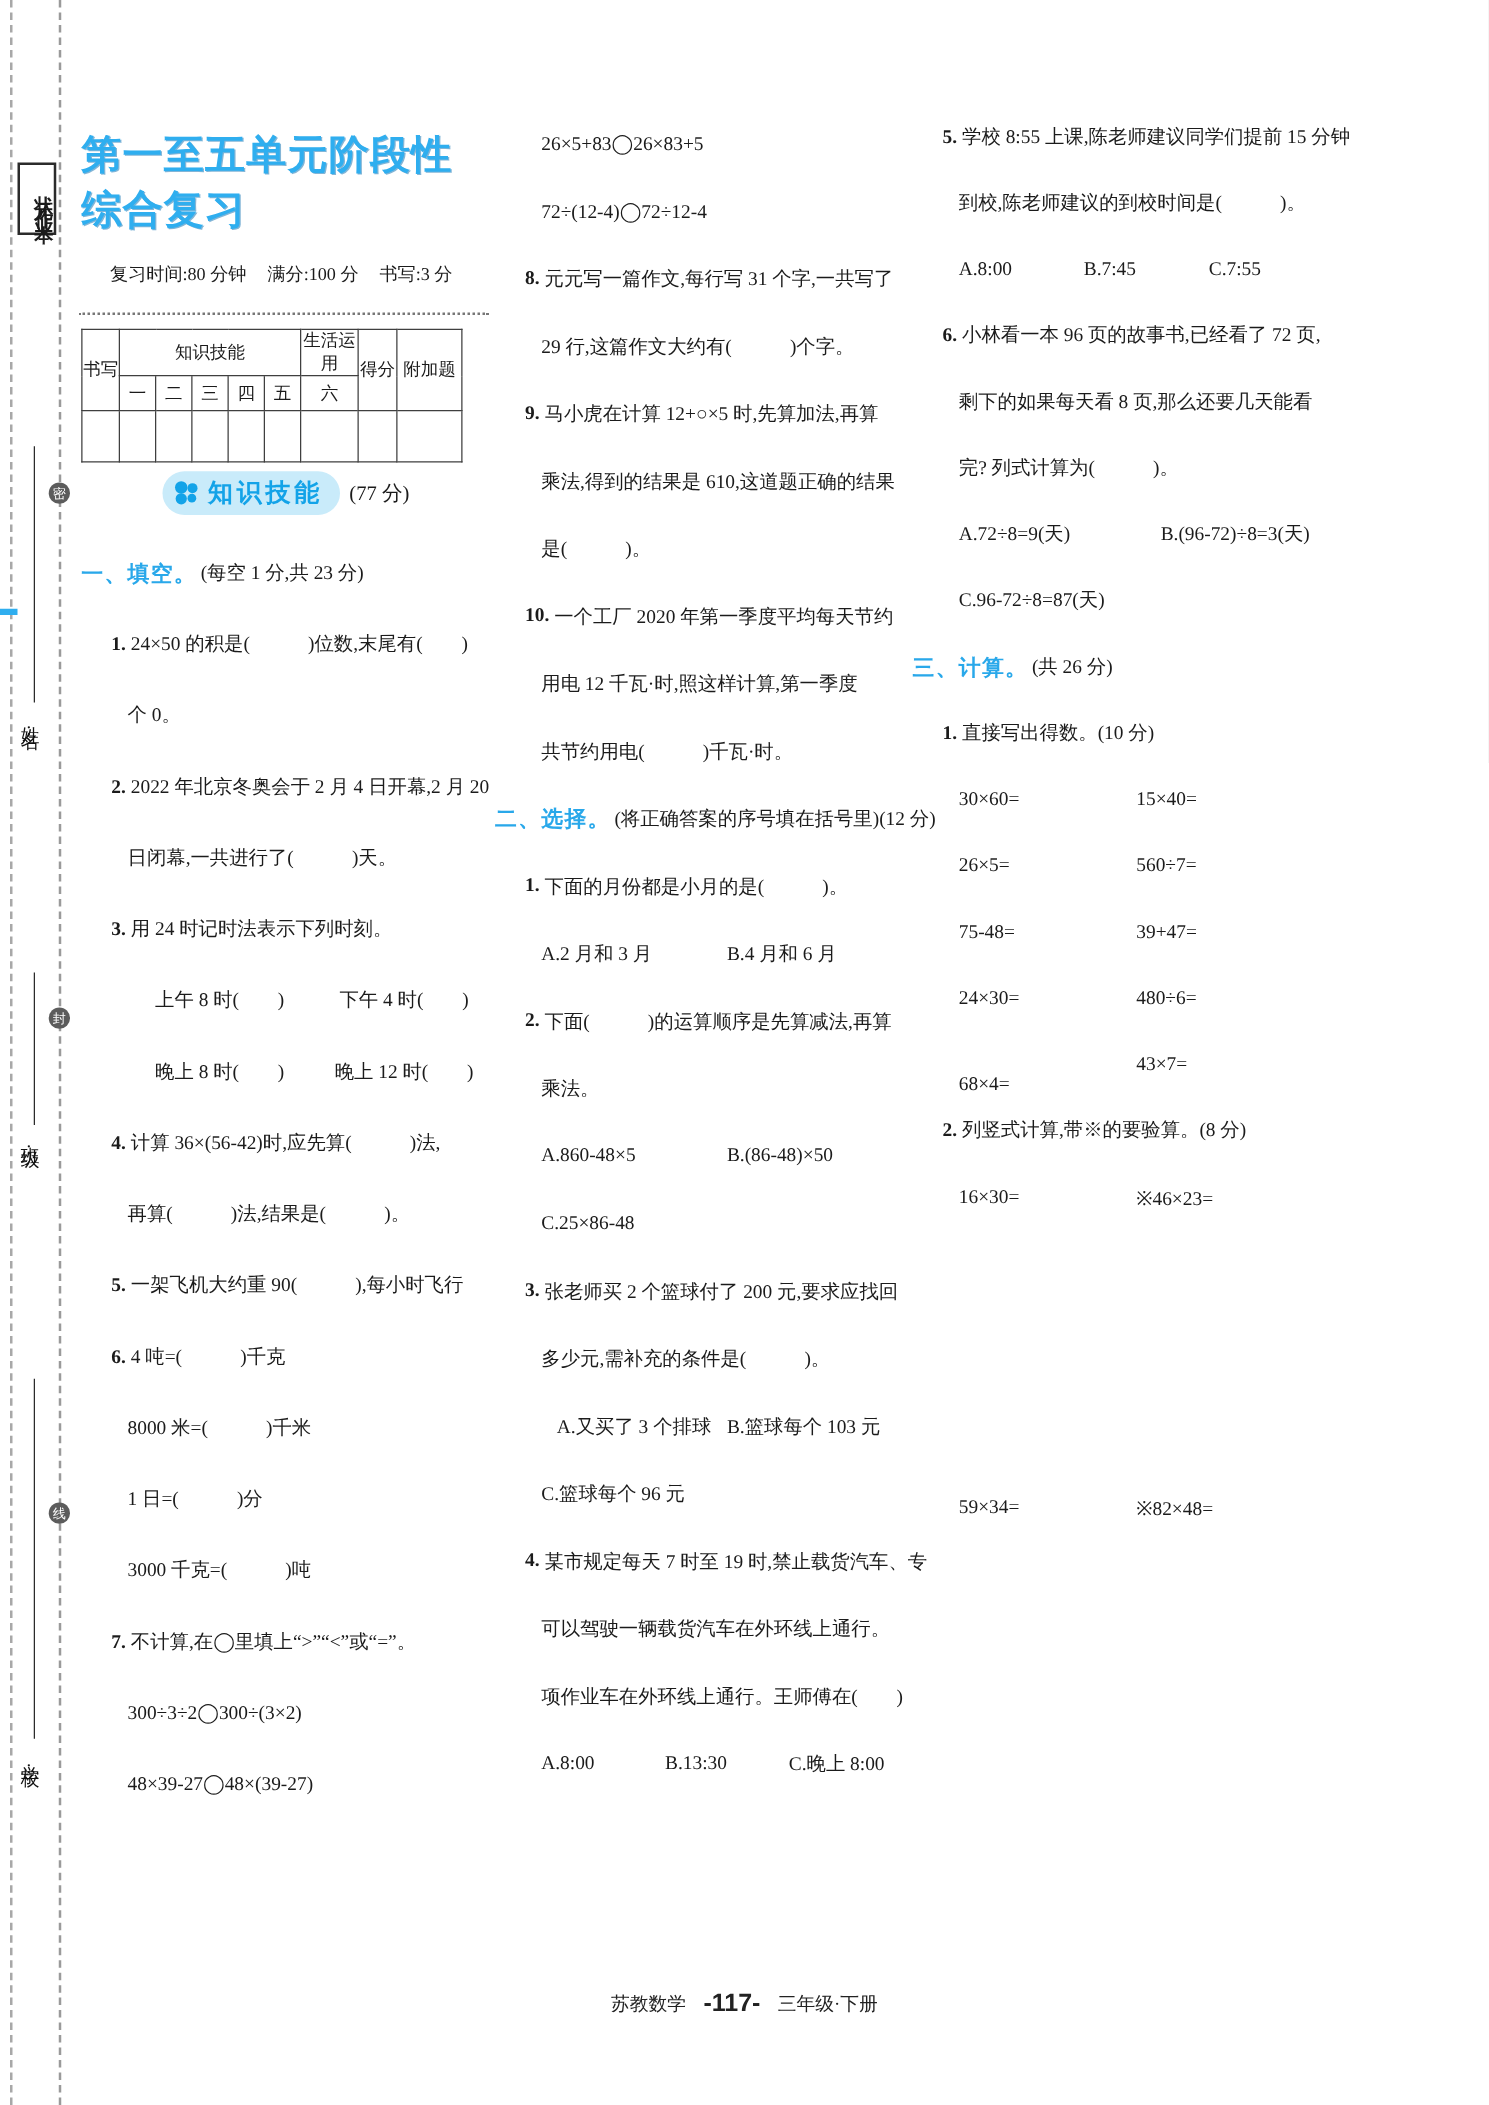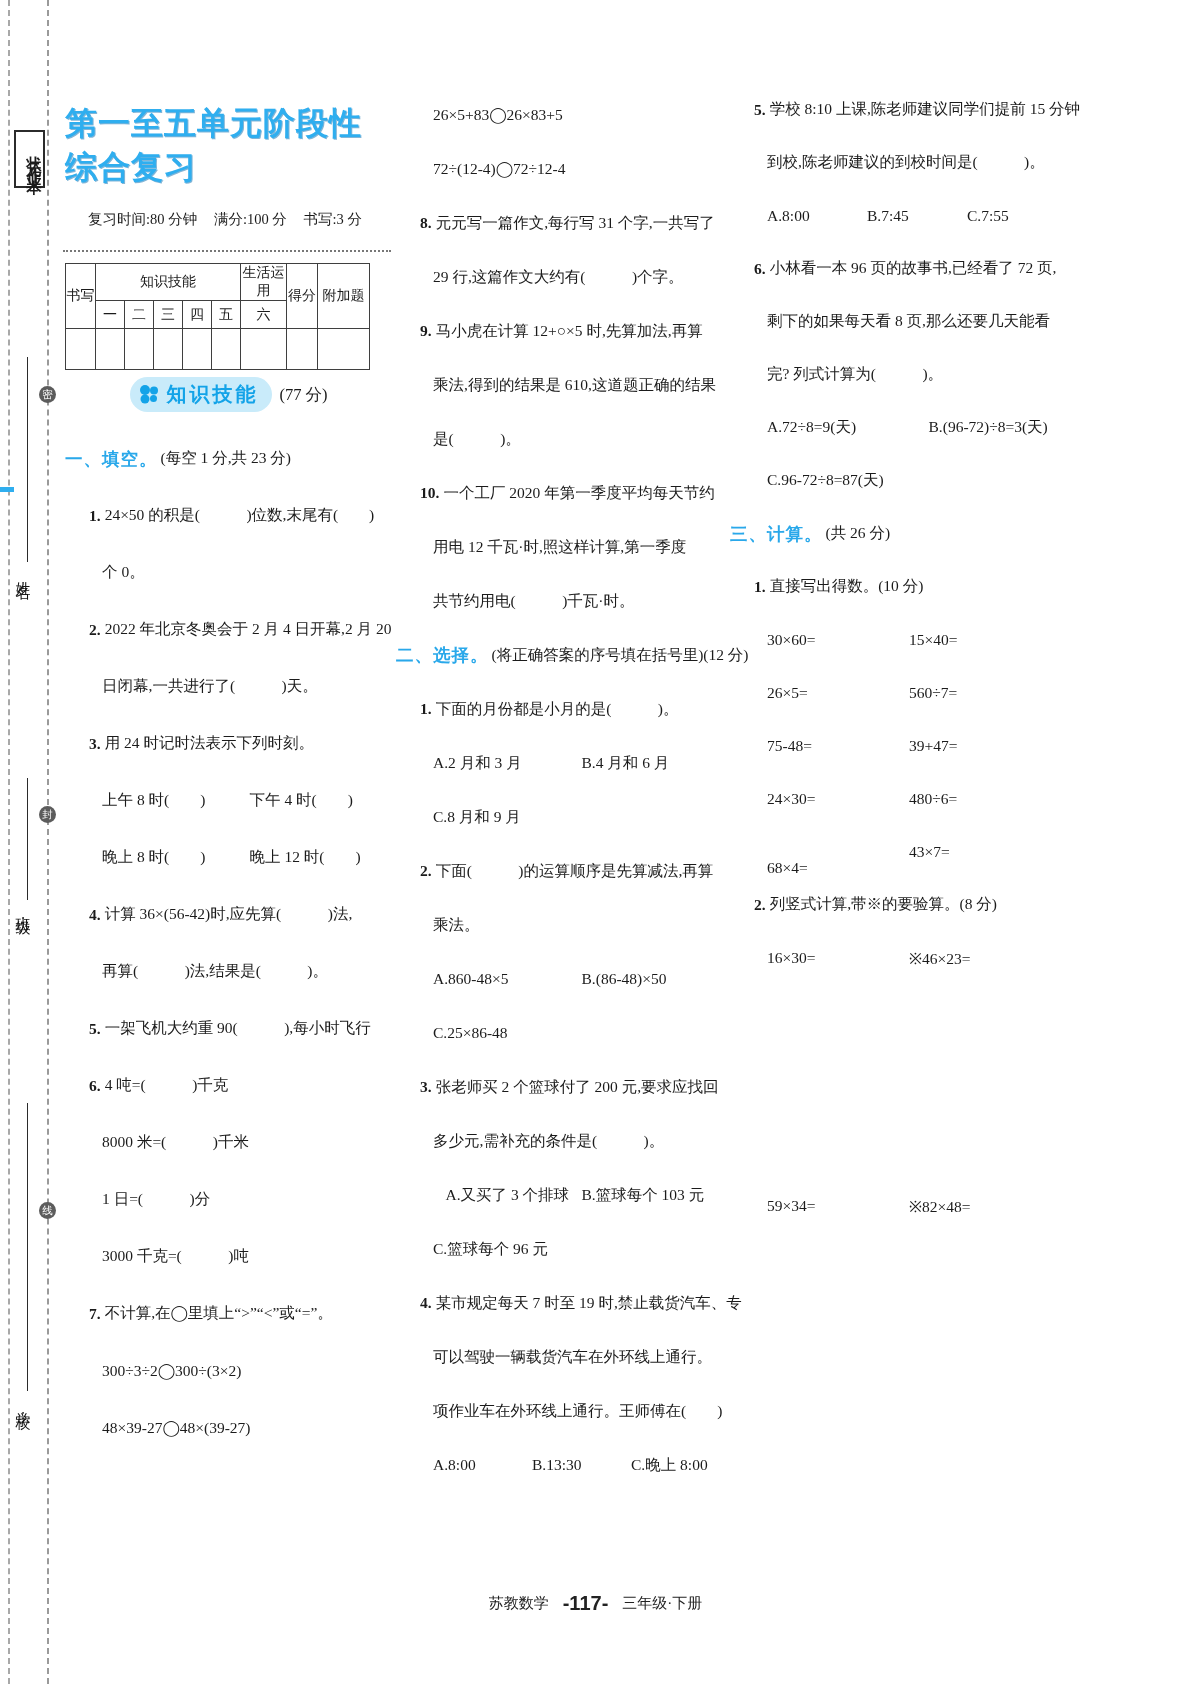--- a/index.html
+++ b/index.html
@@ -31,21 +31,21 @@
   table.score tr.r3 td{height:40px;}
   
   .badge-row{position:absolute;left:65px;top:377px;width:328px;display:flex;align-items:center;
              justify-content:center;gap:7px;}
   .badge{background:#C9EBFA;border-radius:18px;padding:4px 14px 4px 9px;display:flex;align-items:center;gap:6px;}
   .badge-label{color:#13A3E8;font-weight:bold;font-size:20px;letter-spacing:3px;}
   .badge-score{font-size:16.5px;}
   
   .col{position:absolute;font-size:15.5px;}
   .col .line{display:flex;align-items:center;white-space:pre;}
-  .col1{left:65px;top:430px;width:332px;}  .col1 .line{height:57px;}
+  .col1{left:65px;top:430px;width:332px;}  .col1 .line{height:57px;text-align:center;}
   .col2{left:396px;top:88px;width:334px;}  .col2 .line{height:54px;}
   .col3{left:730px;top:83px;width:360px;}  .col3 .line{height:53px;}
   .q{padding-left:24px;}
   .cont{padding-left:37px;}
   .qnum{font-weight:bold;margin-right:4px;}
   .sec-blue{color:#29A8EA;font-weight:bold;font-size:17.5px;letter-spacing:1px;}
   .sec-rest{margin-left:3px;}
   .cell{display:inline-block;}
   
   .footer{position:absolute;left:0;right:0;top:1592px;display:flex;justify-content:center;
@@ -163,36 +163,35 @@
       <div class="line cont"><span>29 行,这篇作文大约有(　　　)个字。</span></div>
       <div class="line q"><span class="qnum">9.</span><span>马小虎在计算 12+○×5 时,先算加法,再算</span></div>
       <div class="line cont"><span>乘法,得到的结果是 610,这道题正确的结果</span></div>
       <div class="line cont"><span>是(　　　)。</span></div>
       <div class="line q"><span class="qnum">10.</span><span>一个工厂 2020 年第一季度平均每天节约</span></div>
       <div class="line cont"><span>用电 12 千瓦·时,照这样计算,第一季度</span></div>
       <div class="line cont"><span>共节约用电(　　　)千瓦·时。</span></div>
       <div class="line sec-line"><span class="sec-blue">二、选择。</span><span class="sec-rest">(将正确答案的序号填在括号里)(12 分)</span></div>
       <div class="line q"><span class="qnum">1.</span><span>下面的月份都是小月的是(　　　)。</span></div>
       <div class="line cont"><span class="cell" style="width: 178px;">A.2 月和 3 月</span><span class="cell" style="width: 178px;">B.4 月和 6 月</span></div>
-      <div class="line cont"><span>C.8 月和 9 月</span></div>
       <div class="line q"><span class="qnum">2.</span><span>下面(　　　)的运算顺序是先算减法,再算</span></div>
       <div class="line cont"><span>乘法。</span></div>
       <div class="line cont"><span class="cell" style="width: 178px;">A.860-48×5</span><span class="cell" style="width: 178px;">B.(86-48)×50</span></div>
       <div class="line cont"><span>C.25×86-48</span></div>
       <div class="line q"><span class="qnum">3.</span><span>张老师买 2 个篮球付了 200 元,要求应找回</span></div>
       <div class="line cont"><span>多少元,需补充的条件是(　　　)。</span></div>
       <div class="line cont"><span class="cell" style="width: 164px; text-align: center;">A.又买了 3 个排球</span><span class="cell" style="width: 164px;">B.篮球每个 103 元</span></div>
       <div class="line cont"><span>C.篮球每个 96 元</span></div>
       <div class="line q"><span class="qnum">4.</span><span>某市规定每天 7 时至 19 时,禁止载货汽车、专</span></div>
       <div class="line cont"><span>可以驾驶一辆载货汽车在外环线上通行。</span></div>
       <div class="line cont"><span>项作业车在外环线上通行。王师傅在(　　)</span></div>
       <div class="line cont"><span class="cell" style="width: 104px;">A.8:00</span><span class="cell" style="width: 104px;">B.13:30</span><span class="cell" style="width: 104px;">C.晚上 8:00</span></div>
     </div>
   <div class="col col3">
-      <div class="line q"><span class="qnum">5.</span><span>学校 8:10 上课,陈老师建议同学们提前 15 分钟</span></div>
+      <div class="line q"><span class="qnum">5.</span><span>学校 8:55 上课,陈老师建议同学们提前 15 分钟</span></div>
       <div class="line cont"><span>到校,陈老师建议的到校时间是(　　　)。</span></div>
       <div class="line cont"><span class="cell" style="width: 100px;">A.8:00</span><span class="cell" style="width: 100px;">B.7:45</span><span class="cell" style="width: 100px;">C.7:55</span></div>
       <div class="line q"><span class="qnum">6.</span><span>小林看一本 96 页的故事书,已经看了 72 页,</span></div>
       <div class="line cont"><span>剩下的如果每天看 8 页,那么还要几天能看</span></div>
       <div class="line cont"><span>完? 列式计算为(　　　)。</span></div>
       <div class="line cont"><span class="cell" style="width: 172px;">A.72÷8=9(天)</span><span class="cell" style="width: 172px;">B.(96-72)÷8=3(天)</span></div>
       <div class="line cont"><span>C.96-72÷8=87(天)</span></div>
       <div class="line sec-line"><span class="sec-blue">三、计算。</span><span class="sec-rest">(共 26 分)</span></div>
       <div class="line q"><span class="qnum">1.</span><span>直接写出得数。(10 分)</span></div>
       <div class="line cont"><span class="cell" style="width: 142px;">30×60=</span><span class="cell" style="width: 142px;">15×40=</span></div>

